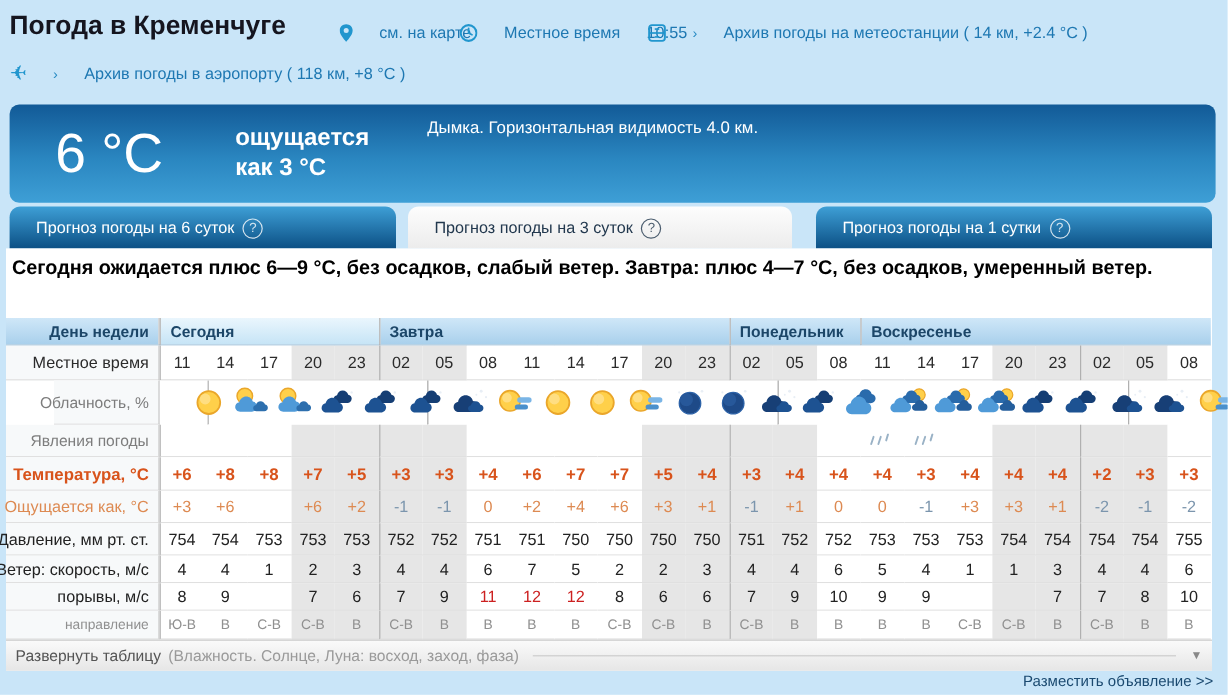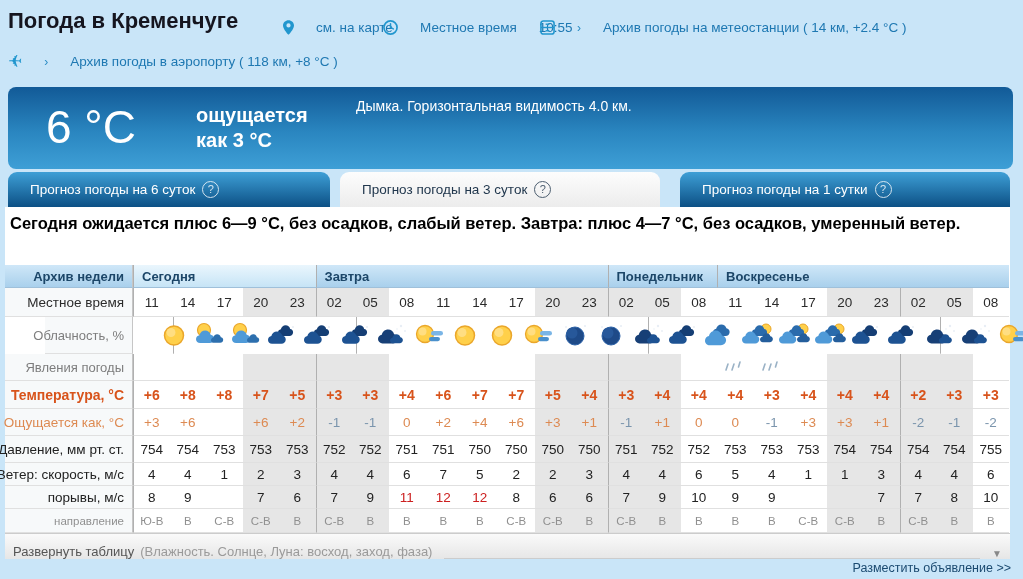--- a/index.html
+++ b/index.html
@@ -67,21 +67,21 @@
   .r-feels{font-size:13.5px;color:#dd8a52;}
   .r-feels.neg{color:#7b95ad;}
   .r-pressure,.r-wind,.r-gust{font-size:13.5px;color:#222;}
   .r-gust.red{color:#cc2020;}
   .r-dir{font-size:11.5px;color:#909090;}
   .icon{display:inline-flex;align-items:center;justify-content:center;}
 
   
   .expand-bar{position:absolute;left:5px;top:533px;width:1005px;height:26px;box-sizing:border-box;
               background:linear-gradient(180deg,#fafafa,#e6e6e6);border-top:1px solid #ccc;
-              display:flex;align-items:flex-end;padding:0 8px;gap:6px;cursor:pointer;}
+              display:flex;align-items:center;padding:0 8px;gap:6px;cursor:pointer;}
   .expand-label{color:#555;font-size:13px;white-space:nowrap;}
   .expand-note{color:#9a9a9a;font-size:13px;white-space:nowrap;}
   .expand-line{flex:1;border-top:1px solid #ccc;height:0;margin:0 6px;}
   .expand-arrow{color:#888;font-size:10px;}
   .ad-link{position:absolute;right:12px;top:561px;font-size:12.5px;color:#1b4a70;text-decoration:none;}
 </style>
 </head>
 <body>
 
 <div class="page">
@@ -145,21 +145,21 @@
     <span>Прогноз погоды на 3 суток</span><span class="help">?</span>
   </div>
   <div class="tab inactive" id="tab-2">
     <span>Прогноз погоды на 1 сутки</span><span class="help">?</span>
   </div>
 
   <div class="panel"></div>
   <div class="summary">Сегодня ожидается плюс 6—9 °C, без осадков, слабый ветер. Завтра: плюс 4—7 °C, без осадков, умеренный ветер.</div>
 
   <div id="forecast-table">
-      <div class="c lbl dayhdr-lbl r-day">Архив недели</div>
+      <div class="c lbl dayhdr-lbl r-day">День недели</div>
       <div class="c dayhdr r-day sep today" style="grid-column: span 5;">Сегодня</div>
       <div class="c dayhdr r-day sep" style="grid-column: span 8;">Завтра</div>
       <div class="c dayhdr r-day sep" style="grid-column: span 3;">Понедельник</div>
       <div class="c dayhdr r-day sep" style="grid-column: span 8;">Воскресенье</div>
       <div class="c lbl r-time">Местное время</div>
       <div class="c r-time dayc sep">11</div>
       <div class="c r-time dayc">14</div>
       <div class="c r-time dayc">17</div>
       <div class="c r-time night">20</div>
       <div class="c r-time night">23</div>

